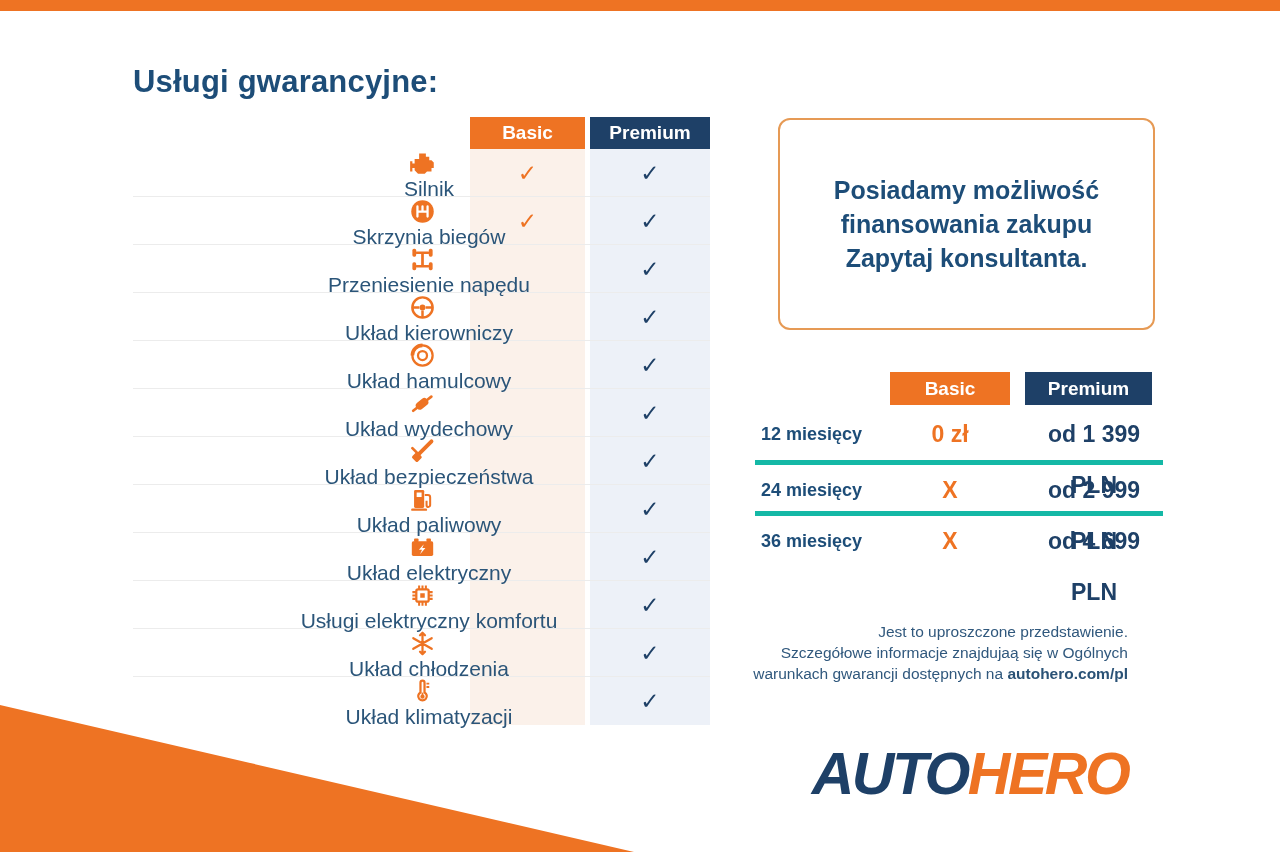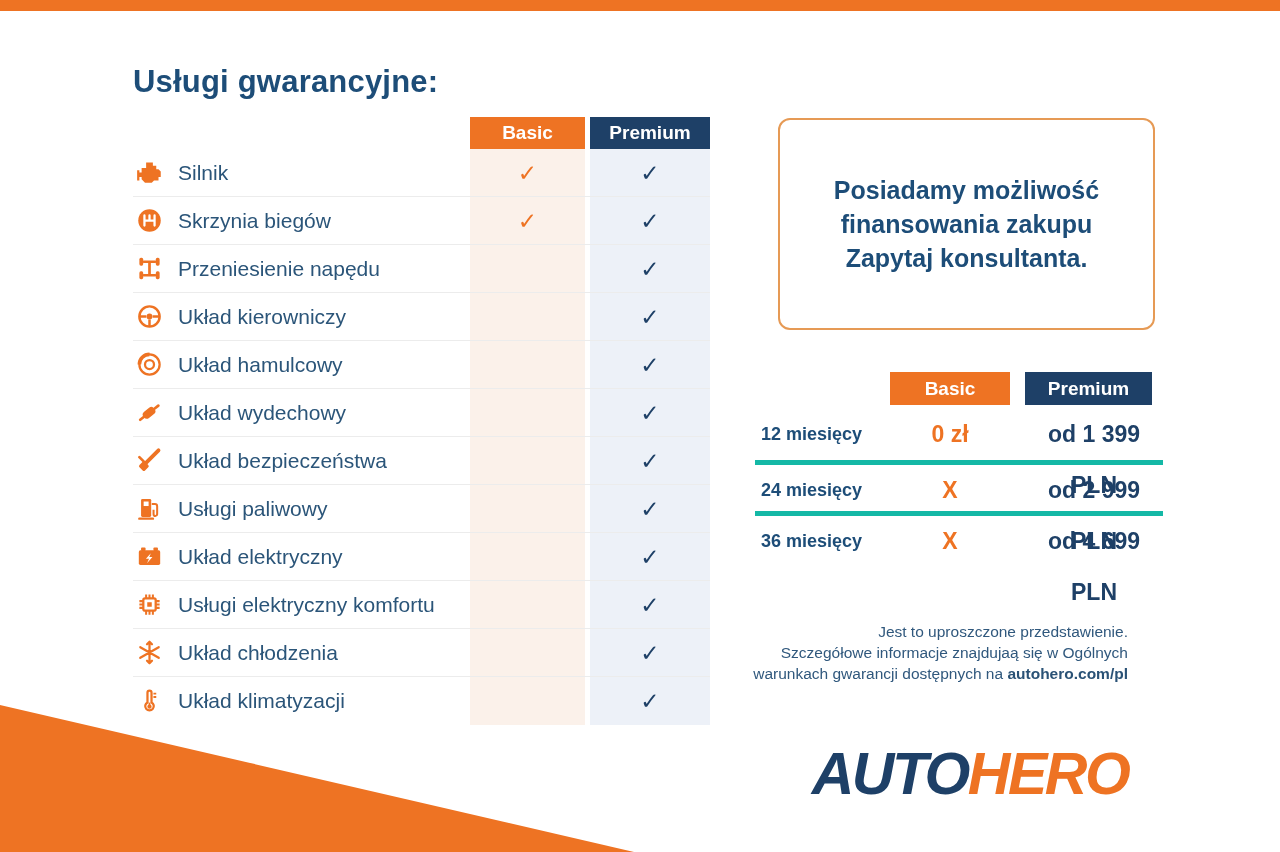--- a/index.html
+++ b/index.html
@@ -16,21 +16,21 @@
 
   
   .cmp{position:absolute;left:133px;top:117px;width:577px;height:608px;}
   .col-hdr{position:absolute;top:0;height:32px;line-height:32px;text-align:center;color:#fff;font-size:19px;font-weight:700;}
   .hdr-basic{left:337px;width:115px;background:var(--orange);}
   .hdr-premium{left:457px;width:120px;background:var(--navy-dark);}
   .tint{position:absolute;top:32px;height:576px;}
   .tint-basic{left:337px;width:115px;background:var(--tint-basic);}
   .tint-premium{left:457px;width:120px;background:var(--tint-premium);}
   .rows{position:absolute;left:0;top:32px;width:577px;}
-  .svc-row{position:relative;height:48px;display:flex;align-items:center;border-bottom:1px solid var(--sep);box-sizing:border-box;}
+  .svc-row{position:relative;height:48px;display:flex;align-items:center;border-bottom:1px solid var(--sep);box-sizing:border-box;flex-direction:column;}
   .svc-row:last-child{border-bottom:none;}
   .svc-icon{width:28px;height:28px;margin-left:2px;display:flex;align-items:center;justify-content:center;color:var(--orange);flex:0 0 28px;}
   .svc-icon svg{width:27px;height:27px;display:block;}
   .svc-label{margin-left:15px;font-size:21px;color:#2B5579;}
   .cell{position:absolute;top:0;height:48px;display:flex;align-items:center;justify-content:center;}
   .cell.basic{left:337px;width:115px;}
   .cell.premium{left:457px;width:120px;}
   .check{font-size:23px;font-weight:700;}
   .check.orange{color:var(--orange);}
   .check.navy{color:var(--navy-dark);}
@@ -190,21 +190,21 @@
         </div>
         <div class="svc-row">
           <span class="svc-icon">
             <svg viewBox="0 0 24 24">
               <rect x="4.5" y="3.5" width="9" height="16" rx="1.2" fill="currentColor"></rect>
               <rect x="6.8" y="5.8" width="4.4" height="4" fill="#fff"></rect>
               <path d="M14 8h2.8a2 2 0 0 1 2 2v7a1.6 1.6 0 0 1-3.2 0v-4" fill="none" stroke="currentColor" stroke-width="1.8"></path>
               <path d="M3 21h12" stroke="currentColor" stroke-width="2.2" stroke-linecap="round"></path>
             </svg>
           </span>
-          <span class="svc-label">Usługi paliwowy</span>
+          <span class="svc-label">Układ paliwowy</span>
           <span class="cell basic"></span>
           <span class="cell premium">
             <span class="check navy">✓</span>
           </span>
         </div>
         <div class="svc-row">
           <span class="svc-icon">
             <svg viewBox="0 0 24 24">
               <rect x="4.5" y="4" width="4" height="3" rx="0.8" fill="currentColor"></rect>
               <rect x="15.5" y="4" width="4" height="3" rx="0.8" fill="currentColor"></rect>

